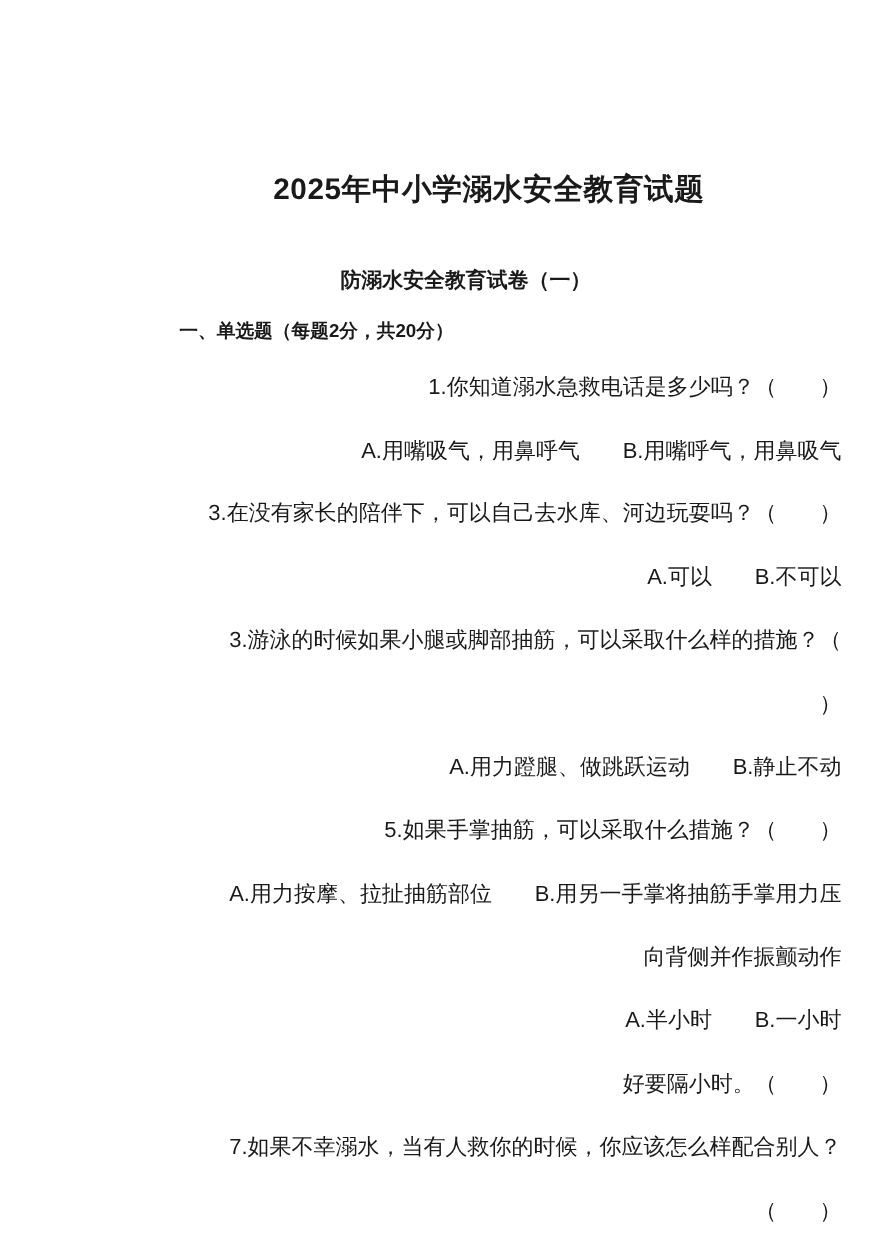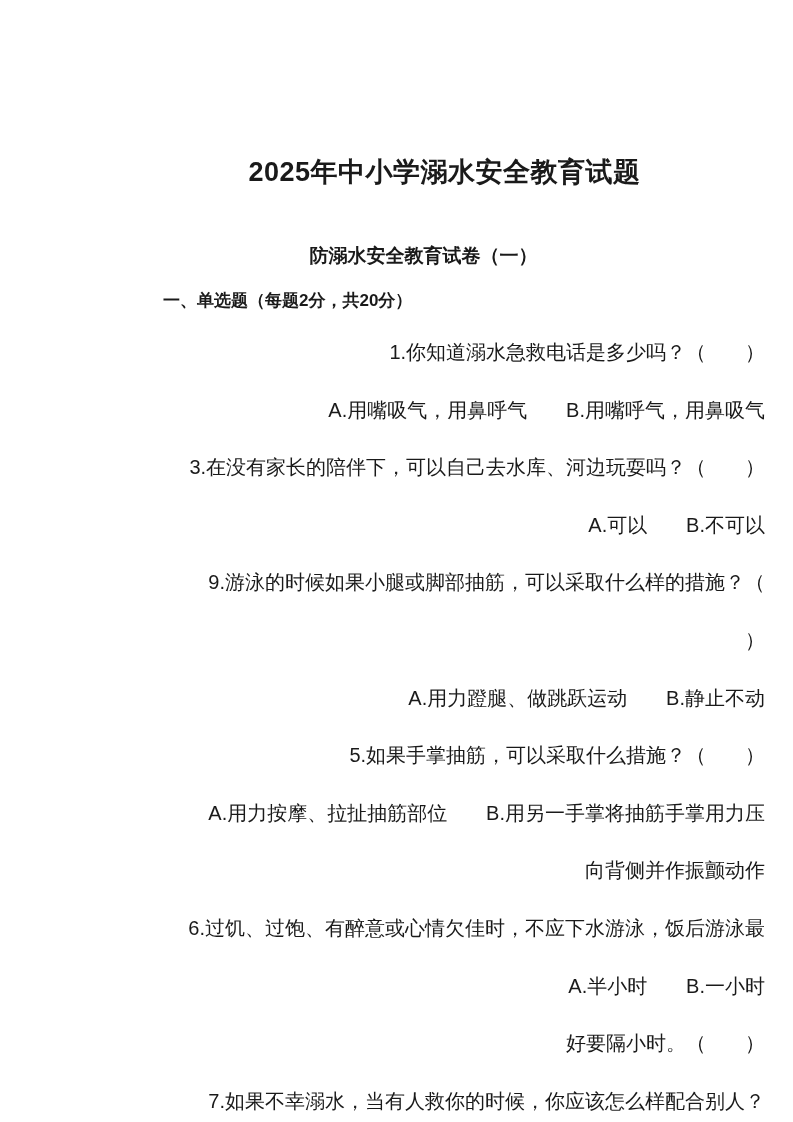--- a/index.html
+++ b/index.html
@@ -64,25 +64,24 @@
 
   <div class="doc-subtitle">防溺水安全教育试卷（一）</div>
 
   <div class="section-heading">一、单选题（每题2分，共20分）</div>
 
   <div class="lines">
       <div class="line">1.你知道溺水急救电话是多少吗？（       ）</div>
       <div class="line">A.用嘴吸气，用鼻呼气       B.用嘴呼气，用鼻吸气</div>
       <div class="line">3.在没有家长的陪伴下，可以自己去水库、河边玩耍吗？（       ）</div>
       <div class="line">A.可以       B.不可以</div>
-      <div class="line">9.游泳的时候如果小腿或脚部抽筋，可以采取什么样的措施？（</div>
+      <div class="line">3.游泳的时候如果小腿或脚部抽筋，可以采取什么样的措施？（</div>
       <div class="line">）</div>
       <div class="line">A.用力蹬腿、做跳跃运动       B.静止不动</div>
       <div class="line">5.如果手掌抽筋，可以采取什么措施？（       ）</div>
       <div class="line">A.用力按摩、拉扯抽筋部位       B.用另一手掌将抽筋手掌用力压</div>
       <div class="line">向背侧并作振颤动作</div>
-      <div class="line">6.过饥、过饱、有醉意或心情欠佳时，不应下水游泳，饭后游泳最</div>
       <div class="line">A.半小时       B.一小时</div>
       <div class="line">好要隔小时。（       ）</div>
       <div class="line">7.如果不幸溺水，当有人救你的时候，你应该怎么样配合别人？</div>
       <div class="line">（       ）</div>
     </div>
 </div>
 
 </body></html>

